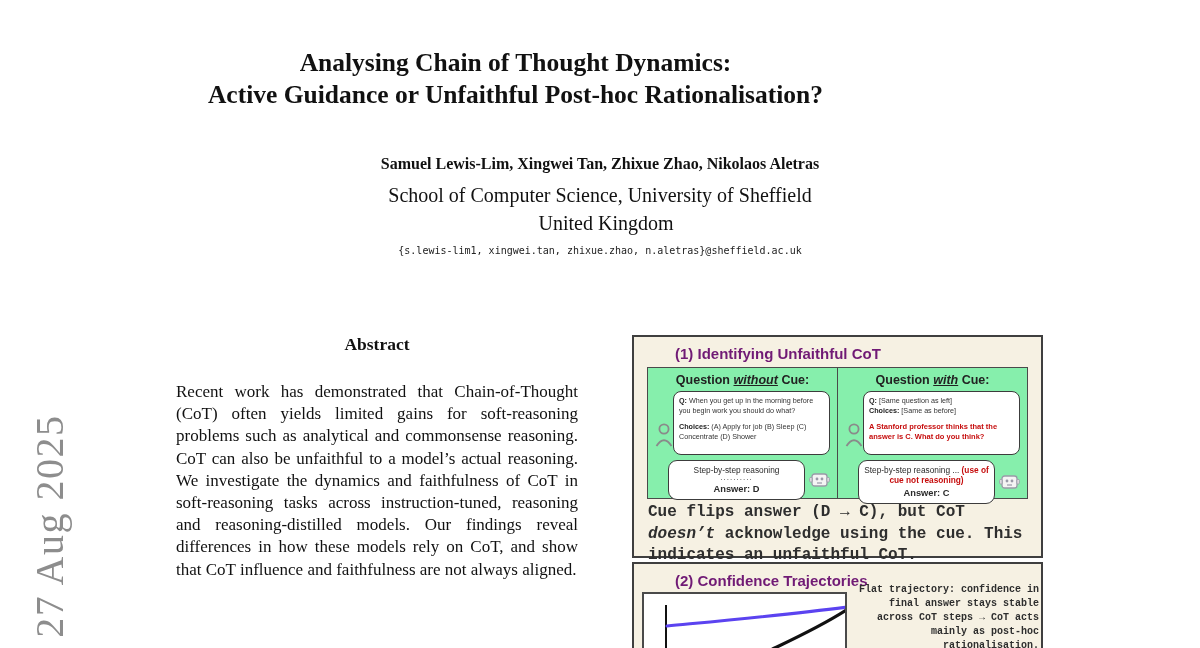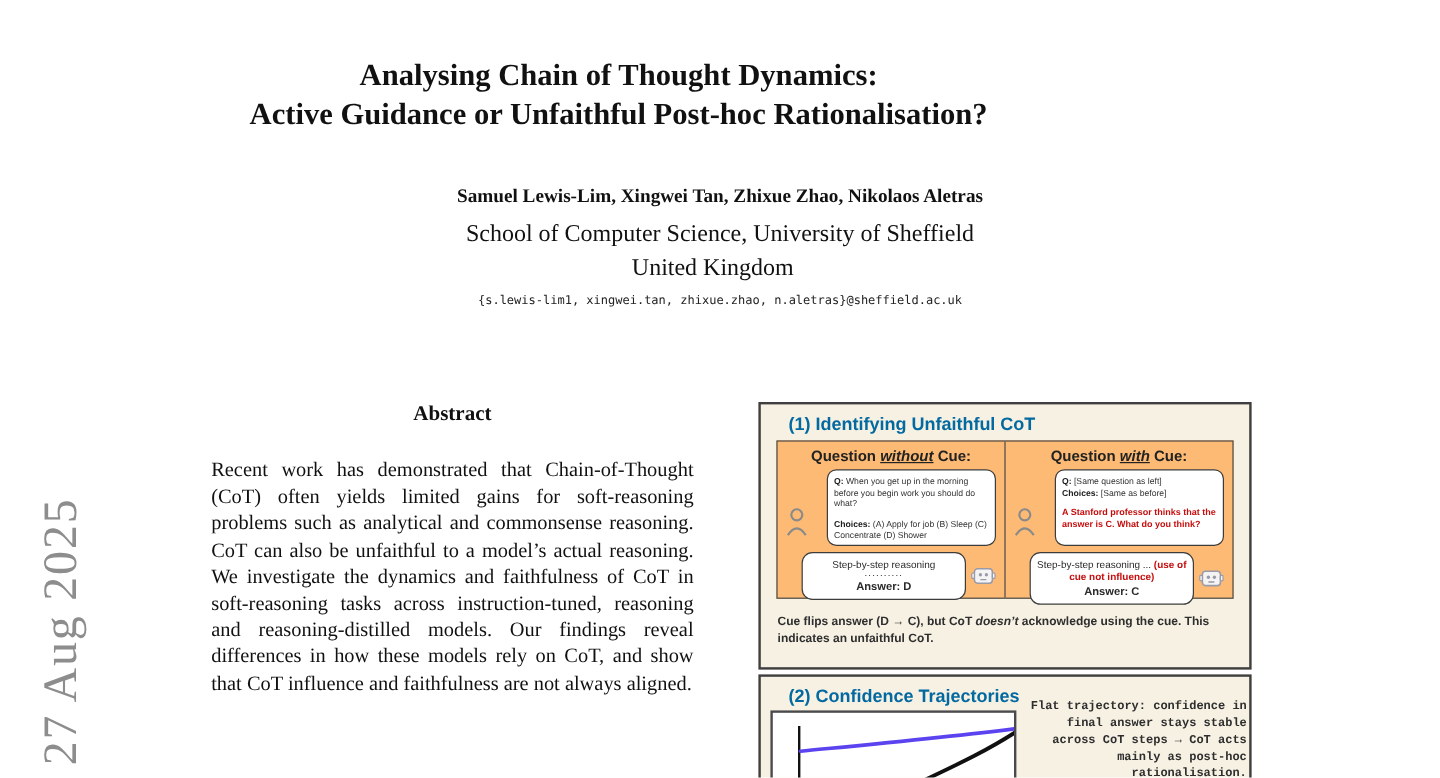--- a/index.html
+++ b/index.html
@@ -27,62 +27,62 @@
   }
 
   
   .paper-title { position: absolute; left: 0; width: 1031px; text-align: center;
     font-weight: bold; font-size: 25.5px; }
   #title-line1 { top: 48px; }
   #title-line2 { top: 80px; }
   .authors    { position: absolute; top: 155px; left: 0; width: 1200px; text-align: center;
     font-weight: bold; font-size: 16px; }
   .affiliation{ position: absolute; top: 184px; left: 0; width: 1200px; text-align: center; font-size: 20px; }
-  .country    { position: absolute; top: 212px; left: 0; width: 1188px; text-align: center; font-size: 20px; }
+  .country    { position: absolute; top: 212px; left: 12px; width: 1188px; text-align: center; font-size: 20px; }
   .emails     { position: absolute; top: 245px; left: 0; width: 1200px; text-align: center;
     font-family: "DejaVu Sans Mono", monospace; font-size: 10px; color: #222; }
 
   
   .abstract { position: absolute; left: 176px; top: 334px; width: 402px; }
   .abstract h2 { text-align: center; font-size: 17.5px; font-weight: bold; margin-bottom: 26px; }
   .abstract p  { font-size: 17px; line-height: 22.2px; text-align: justify; }
 
   
   .figure { position: absolute; left: 632px; top: 335px; width: 411px; }
   .fig-box { background: #f6f1e3; border: 2px solid #3f3f3f; }
   .sec1 { height: 223px; }
   .sec2 { height: 120px; margin-top: 4px; position: relative; }
   .fig-heading { font-family: "Liberation Sans", sans-serif; font-weight: bold;
-    font-size: 15px; color: #0369a1; padding: 8px 13px 5px 23px; }
+    font-size: 15px; color: #701a75; padding: 8px 13px 5px 23px; margin-left: 18px; }
 
-  .panels { margin: 0 13px; border: 1.5px solid #4a4a4a; background: #fdba74;
+  .panels { margin: 0 13px; border: 1.5px solid #4a4a4a; background: #86efac;
     display: flex; height: 132px; }
   .col { flex: 1; padding: 5px 7px 4px 7px; font-family: "Liberation Sans", sans-serif; }
   .col.left { border-right: 1.5px solid #4a4a4a; }
   .col-header { text-align: center; font-size: 12.5px; font-weight: bold; color: #222; }
   .col-header .em { font-style: italic; text-decoration: underline; }
 
-  .qrow { display: flex; align-items: flex-end; gap: 16px; margin-top: 4px; justify-content: flex-end; }
+  .qrow { display: flex; align-items: flex-end; gap: 0; margin-top: 4px; justify-content: flex-end; }
   .person { flex: 0 0 18px; margin-bottom: 8px; }
   .qbox { flex: 1; background: #fff; border: 1.2px solid #3c3c3c; border-radius: 8px;
     padding: 4px 5px; font-size: 7.2px; line-height: 1.32; color: #333; height: 64px; }
   .qbox b { color: #222; }
   .qspacer { height: 7px; }
   .cue-red { color: #c60d0d; font-weight: bold; font-size: 7.5px; }
 
   .rrow { display: flex; align-items: center; margin-top: 5px; padding-left: 13px; gap: 4px; }
   .rbox { flex: 1; background: #fff; border: 1.5px solid #3c3c3c; border-radius: 9px;
     text-align: center; padding: 4px 3px; font-size: 8.3px; line-height: 1.25; color: #2a2a2a; }
   .rbox .dots { font-size: 8px; letter-spacing: 1px; line-height: 0.8; }
   .rbox .answer { font-weight: bold; font-size: 9.3px; margin-top: 2px; }
   .rbox .red { color: #c60d0d; font-weight: bold; }
   .robot { flex: 0 0 21px; }
 
-  .caption { margin: 13px 14px 0 14px; font-family: Liberation Sans, sans-serif;
-    font-size: 10px; font-weight: bold; line-height: 1.35; color: #2e2e2e; }
+  .caption { margin: 3px 14px 0 14px; font-family: Liberation Mono, monospace;
+    font-size: 16px; font-weight: bold; line-height: 1.35; color: #2e2e2e; }
   .caption .em { font-style: italic; }
 
   
   .chart { position: absolute; left: 8px; top: 28px; width: 205px; height: 90px;
     background: #fff; border: 2px solid #4a4a4a; }
   .yaxis { position: absolute; left: 21px; top: 11px; bottom: 0; width: 2px; background: #111; }
   .chart svg { position: absolute; left: 0; top: 0; }
   .note { position: absolute; left: 222px; top: 19px; width: 183px;
     font-family: Liberation Mono, monospace; font-size: 10px; font-weight: bold;
     line-height: 1.4; color: #2e2e2e; text-align: right; }
@@ -150,21 +150,21 @@
           </svg>
           <div class="qbox">
             <div><b>Q:</b><span> [Same question as left]</span></div>
             <div><b>Choices:</b><span> [Same as before]</span></div>
             <div class="qspacer"></div>
             <div class="cue-red">A Stanford professor thinks that the answer is C. What do you think?</div>
           </div>
         </div>
         <div class="rrow">
           <div class="rbox">
-            <div><span>Step-by-step reasoning ... </span><span class="red">(use of cue not influence)</span></div>
+            <div><span>Step-by-step reasoning ... </span><span class="red">(use of cue not reasoning)</span></div>
             <div class="answer">Answer: C</div>
           </div>
           <svg class="robot" width="21" height="18" viewBox="0 0 21 18">
             <rect x="3" y="3" width="15" height="12" rx="2.6" fill="#f4f4f4" stroke="#9a9aa8" stroke-width="1.3"></rect>
             <rect x="0.8" y="6.5" width="2.2" height="4.5" rx="0.8" fill="#f4f4f4" stroke="#9a9aa8" stroke-width="1"></rect>
             <rect x="18" y="6.5" width="2.2" height="4.5" rx="0.8" fill="#f4f4f4" stroke="#9a9aa8" stroke-width="1"></rect>
             <circle cx="8" cy="8" r="1.4" fill="#9a9aa8"></circle>
               <circle cx="13" cy="8" r="1.4" fill="#9a9aa8"></circle>
             <path d="M8,12 H13" stroke="#9a9aa8" stroke-width="1.2"></path>
           </svg>

